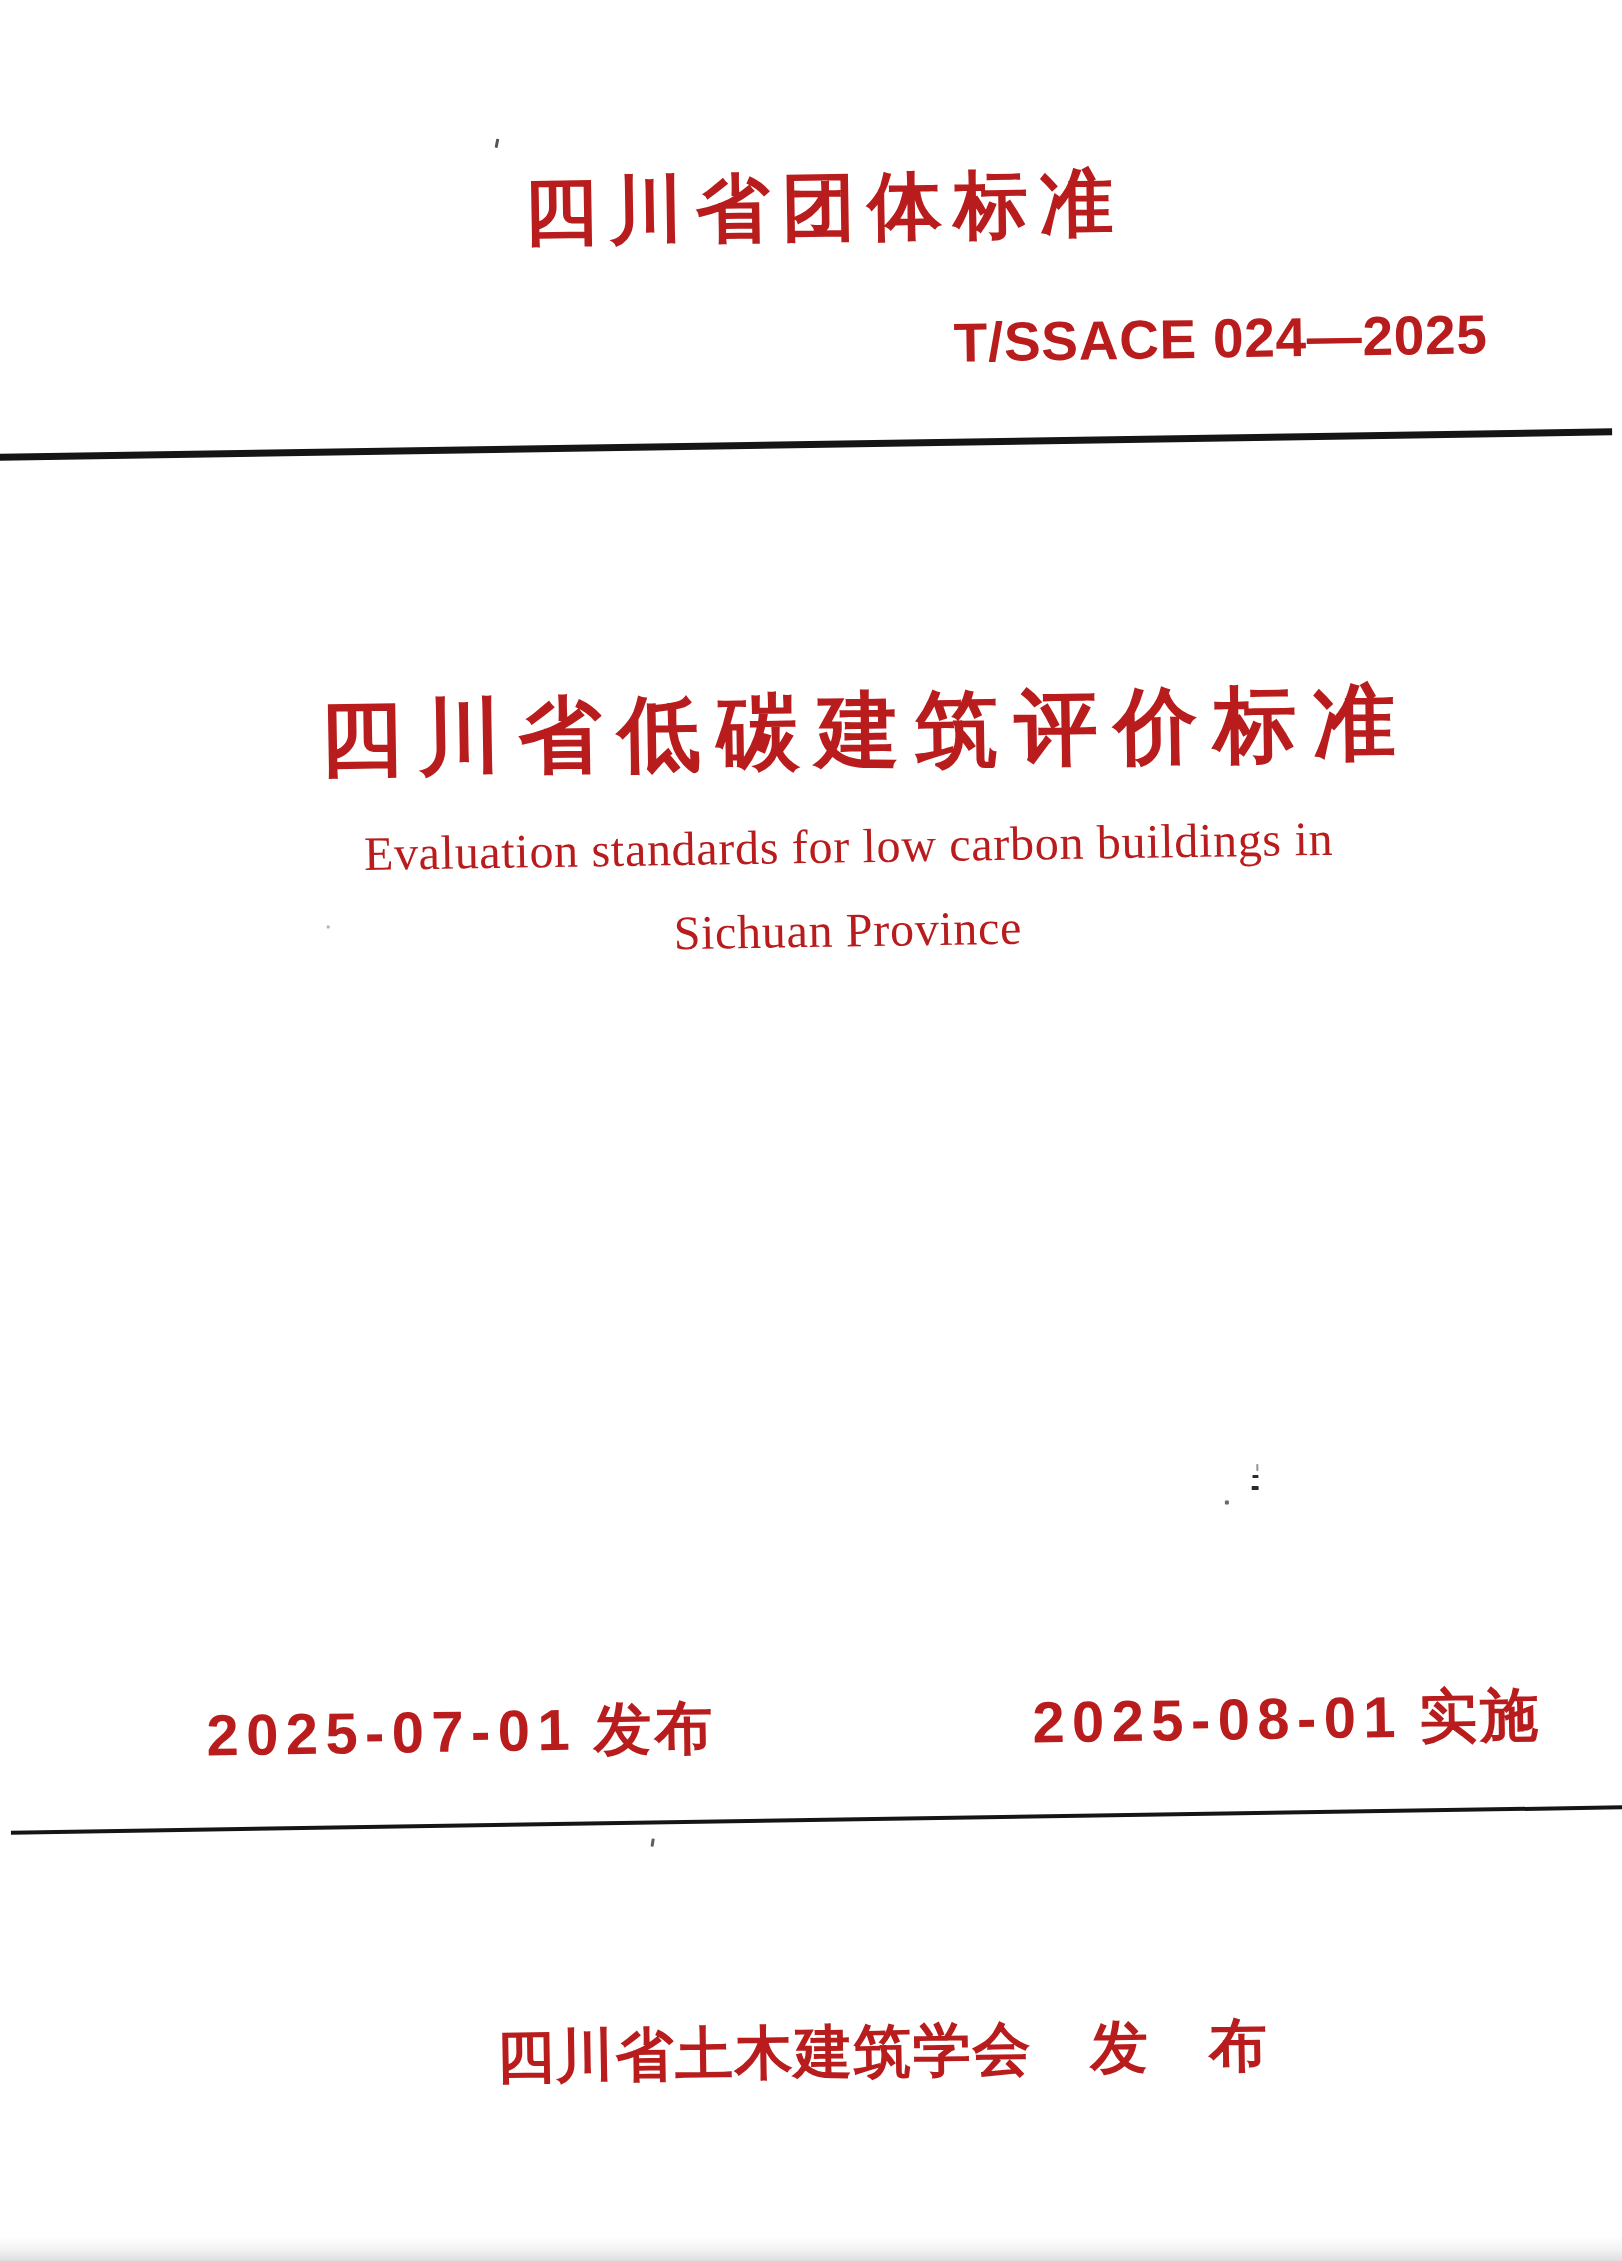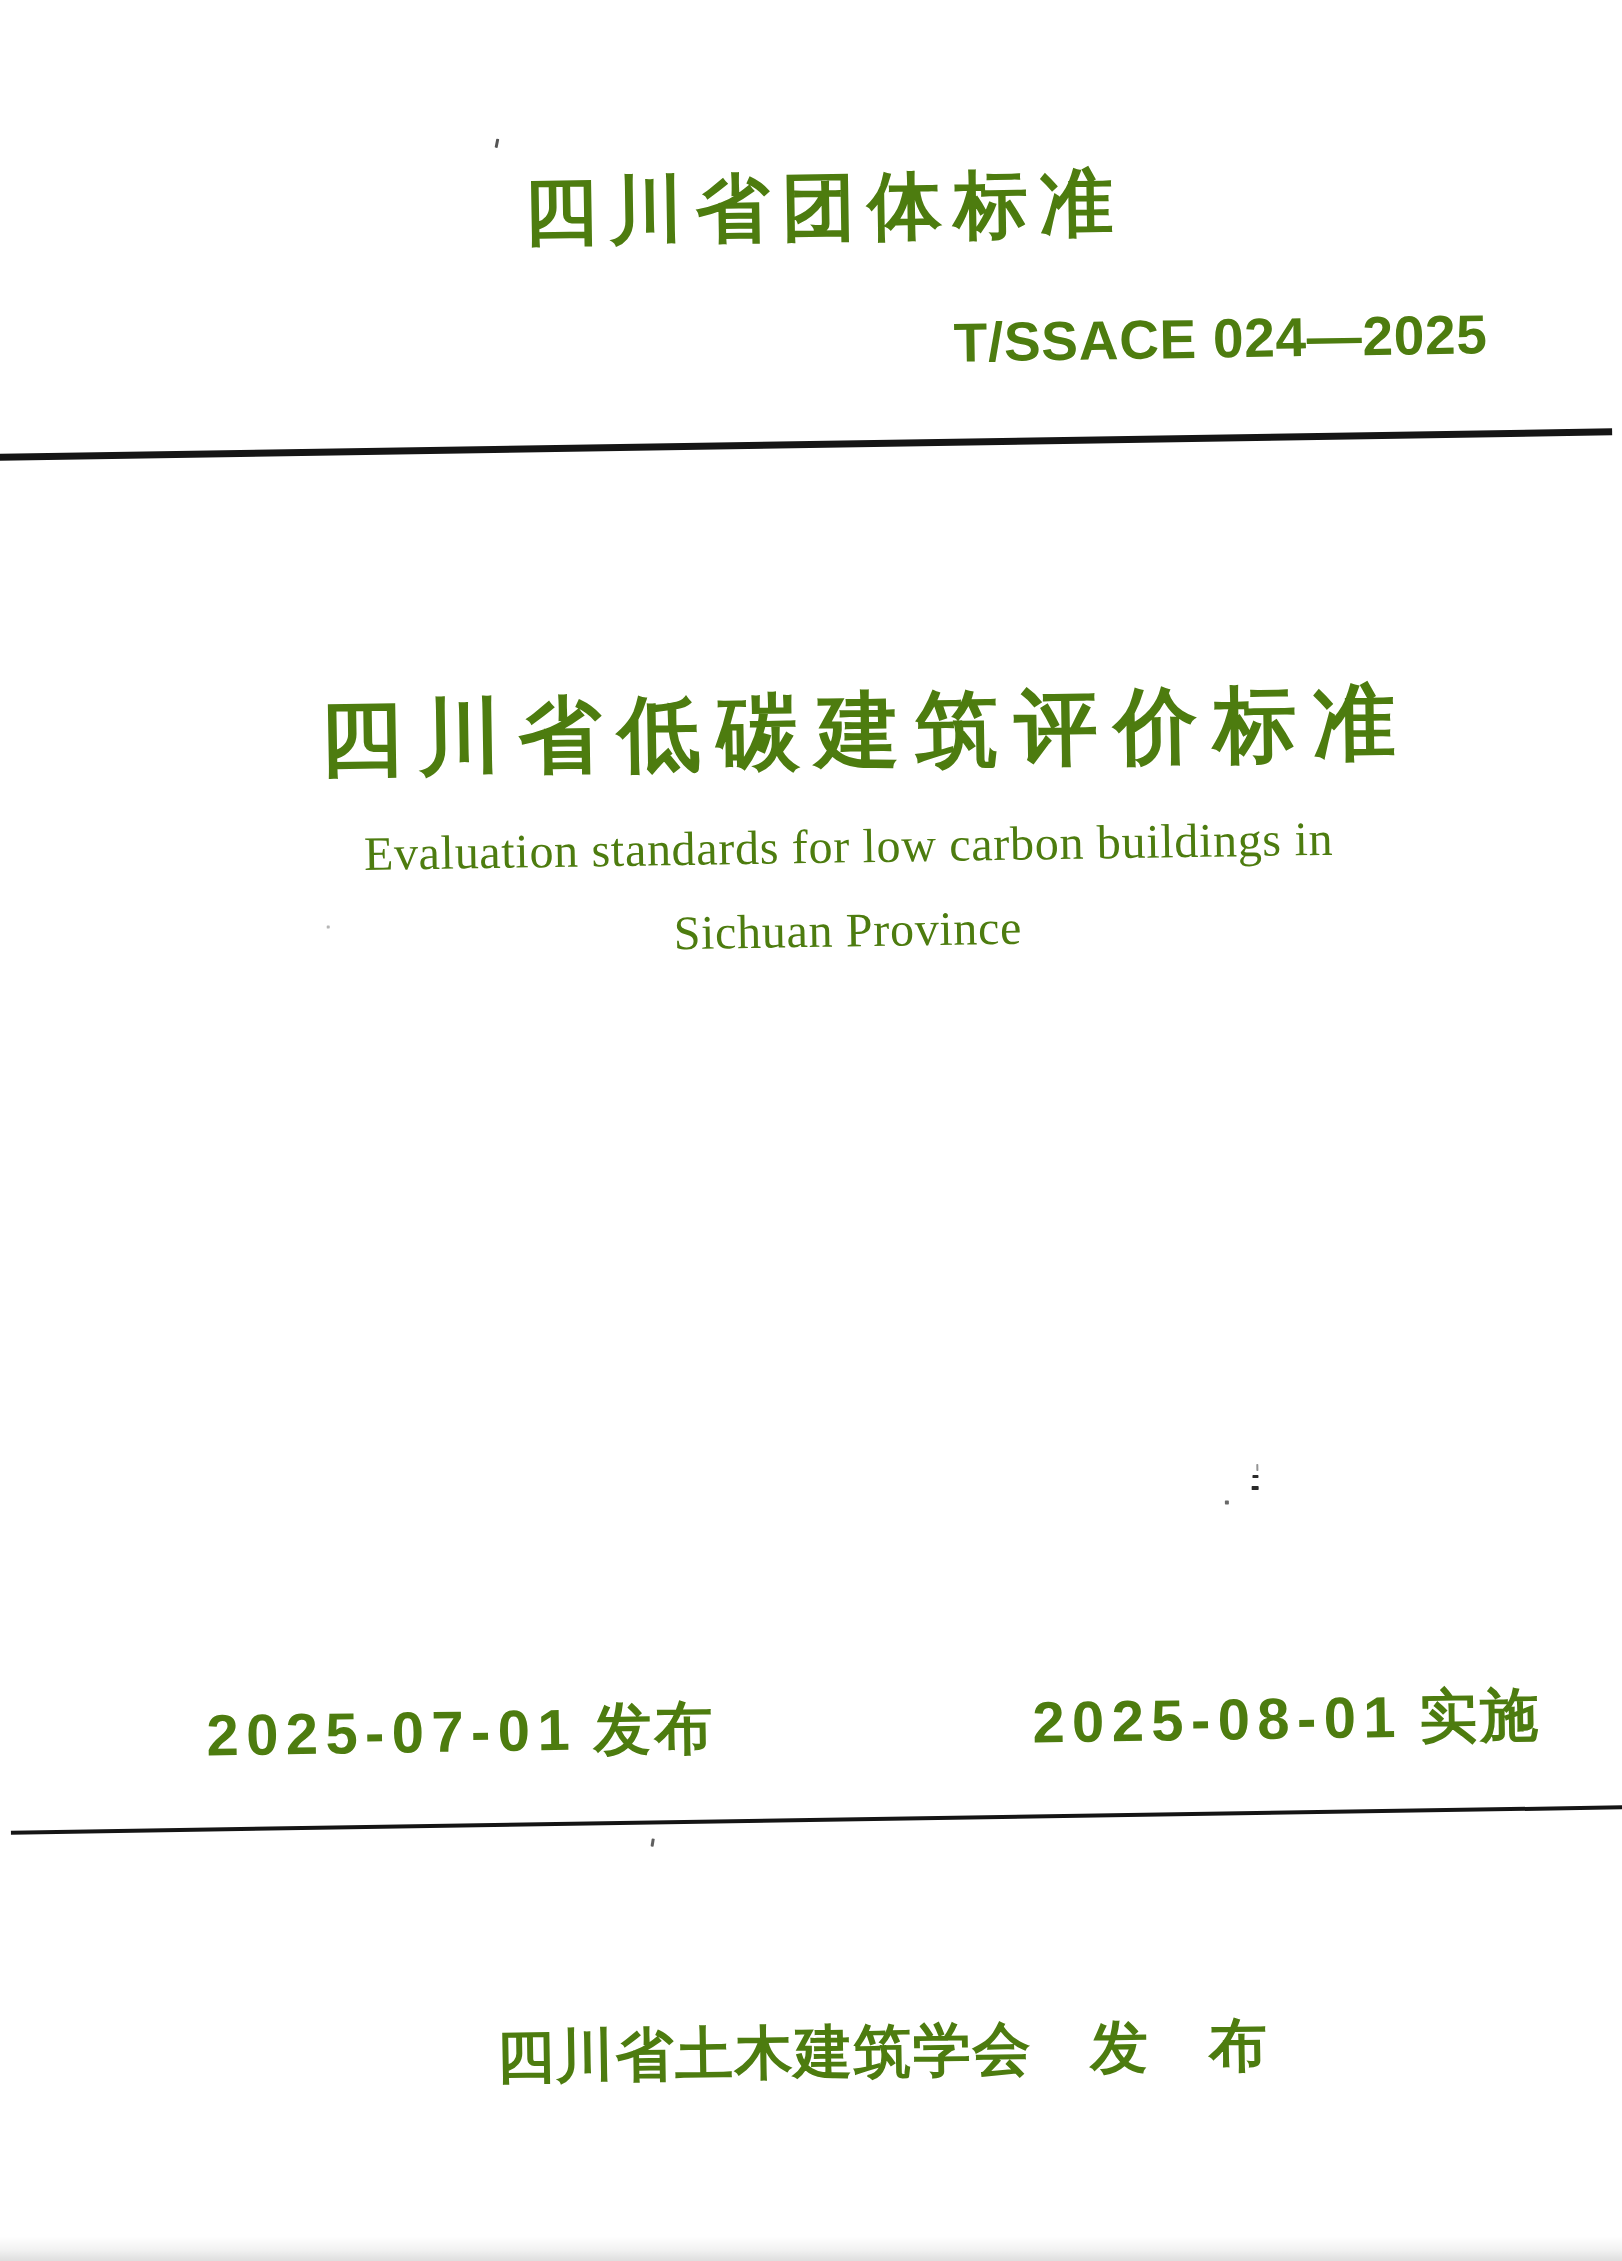--- a/index.html
+++ b/index.html
@@ -7,21 +7,21 @@
     padding: 0;
     background: #ffffff;
   }
   .page {
     position: relative;
     width: 1623px;
     height: 2261px;
     background: #ffffff;
     overflow: hidden;
     font-family: "Liberation Sans", sans-serif;
-    color: #4d7c0f;
+    color: #b91c1c;
   }
   
   .skew {
     position: absolute;
     left: 0; top: 0;
     width: 1623px;
     height: 2261px;
     transform: rotate(-0.9deg);
     transform-origin: 811px 1131px;
   }

